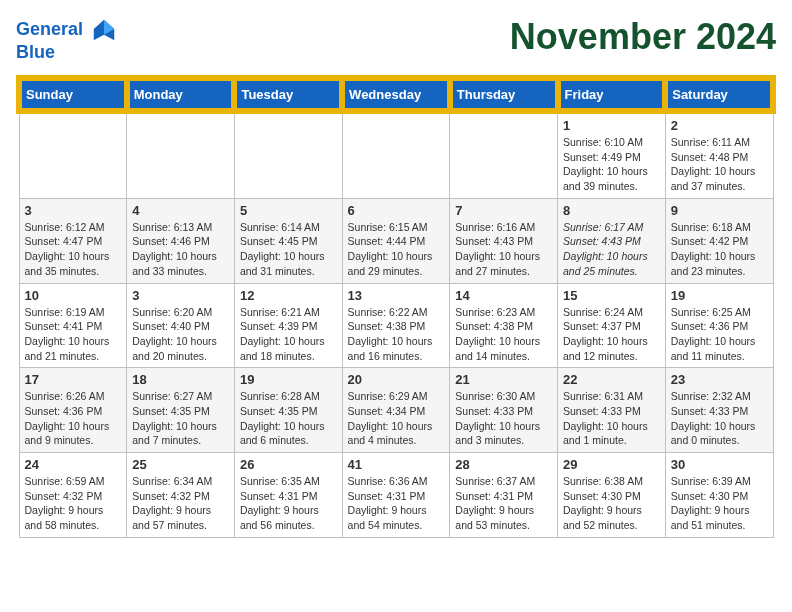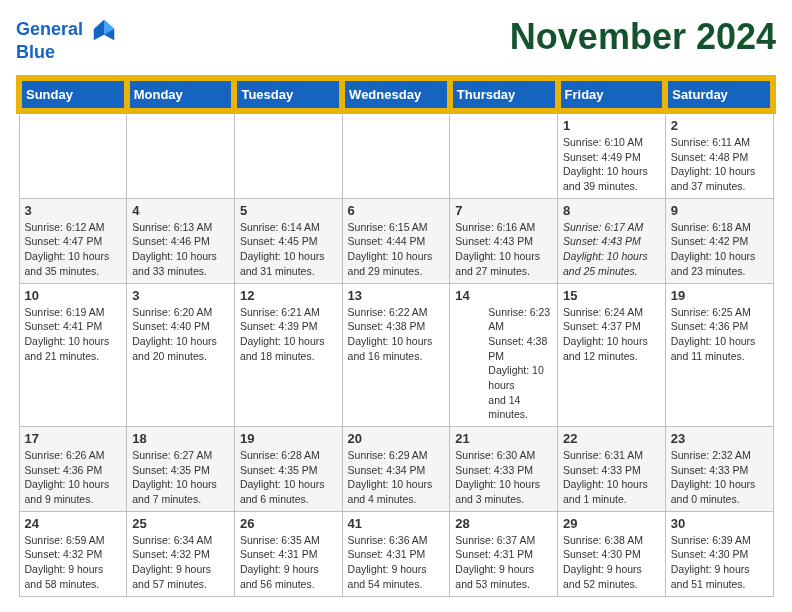--- a/index.html
+++ b/index.html
@@ -220,21 +220,21 @@
         </td>
         <td>
           <span class="day-number">13</span>
           <div class="day-detail" style="white-space: pre-line;">Sunrise: 6:22 AM
 Sunset: 4:38 PM
 Daylight: 10 hours
 and 16 minutes.</div>
         </td>
         <td>
           <span class="day-number">14</span>
-          <div class="day-detail" style="white-space: pre-line; margin-left: 33px;">Sunrise: 6:23 AM
+          <div class="day-detail" style="white-space: pre-line;">Sunrise: 6:23 AM
 Sunset: 4:38 PM
 Daylight: 10 hours
 and 14 minutes.</div>
         </td>
         <td>
           <span class="day-number">15</span>
           <div class="day-detail" style="white-space: pre-line;">Sunrise: 6:24 AM
 Sunset: 4:37 PM
 Daylight: 10 hours
 and 12 minutes.</div>

